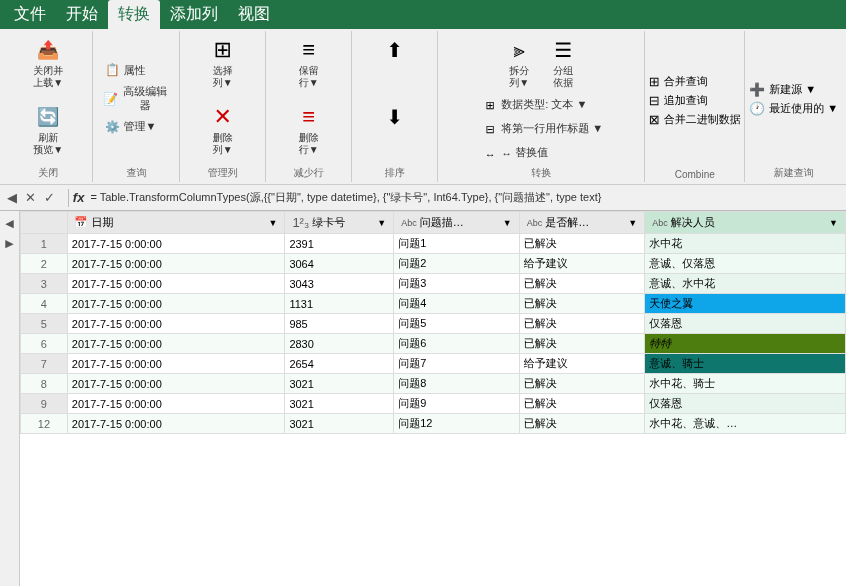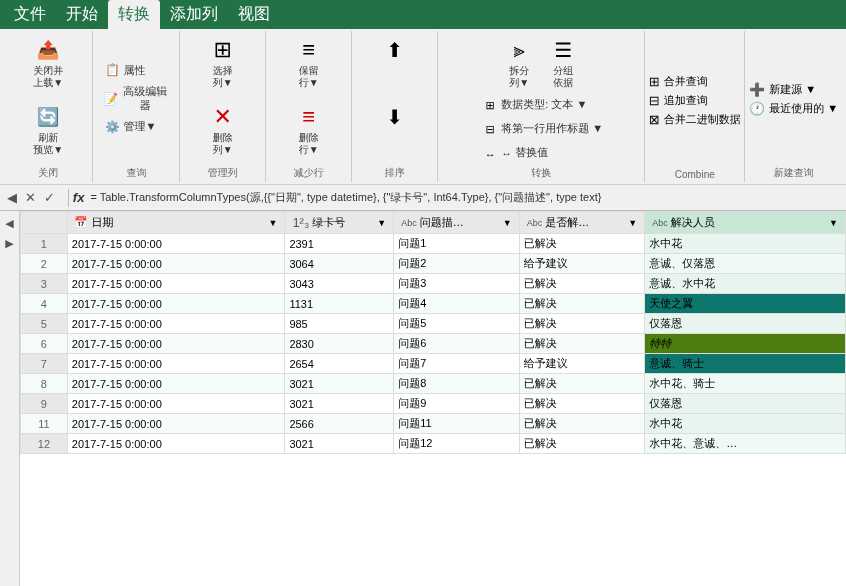--- a/index.html
+++ b/index.html
@@ -292,21 +292,21 @@
                 <td>问题3</td>
                 <td>已解决</td>
                 <td style="background: rgb(232, 245, 238);">意诚、水中花</td>
               </tr>
               <tr>
                 <td class="row-num">4</td>
                 <td>2017-7-15 0:00:00</td>
                 <td>1131</td>
                 <td>问题4</td>
                 <td>已解决</td>
-                <td style="background: #0f766e; margin-top: 26px;">天使之翼</td>
+                <td style="background: #0ea5e9; margin-top: 26px;">天使之翼</td>
               </tr>
               <tr>
                 <td class="row-num">5</td>
                 <td>2017-7-15 0:00:00</td>
                 <td>985</td>
                 <td>问题5</td>
                 <td>已解决</td>
                 <td style="background: rgb(232, 245, 238);">仅落恩</td>
               </tr>
               <tr>
@@ -335,28 +335,20 @@
               </tr>
               <tr>
                 <td class="row-num">9</td>
                 <td>2017-7-15 0:00:00</td>
                 <td>3021</td>
                 <td>问题9</td>
                 <td>已解决</td>
                 <td style="background: rgb(232, 245, 238);">仅落恩</td>
               </tr>
               <tr>
-                <td class="row-num">11</td>
-                <td>2017-7-15 0:00:00</td>
-                <td>2566</td>
-                <td>问题11</td>
-                <td>已解决</td>
-                <td style="background: rgb(232, 245, 238);">水中花</td>
-              </tr>
-              <tr>
                 <td class="row-num">12</td>
                 <td>2017-7-15 0:00:00</td>
                 <td>3021</td>
                 <td>问题12</td>
                 <td>已解决</td>
                 <td style="background: rgb(240, 250, 244);">水中花、意诚、…</td>
               </tr>
             </tbody>
         </table>
       </div>

